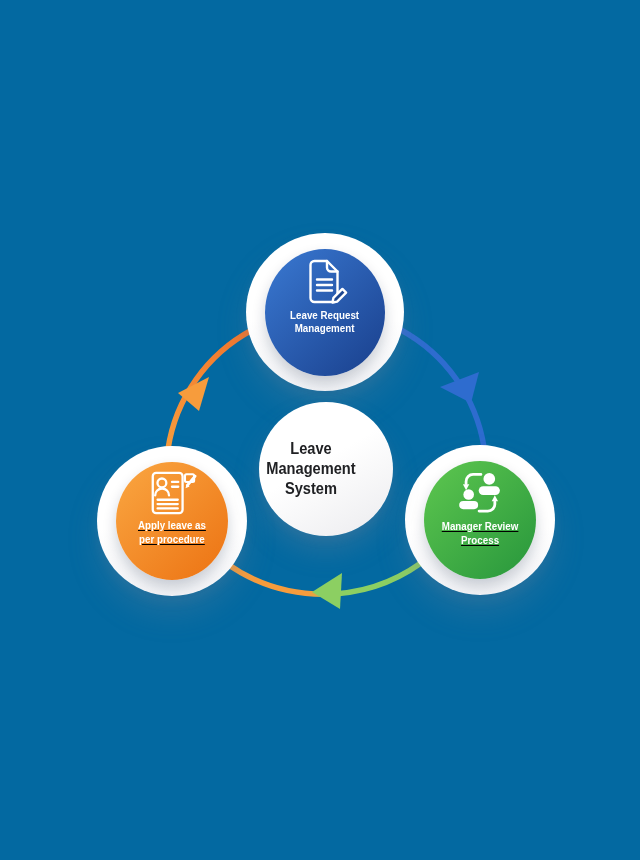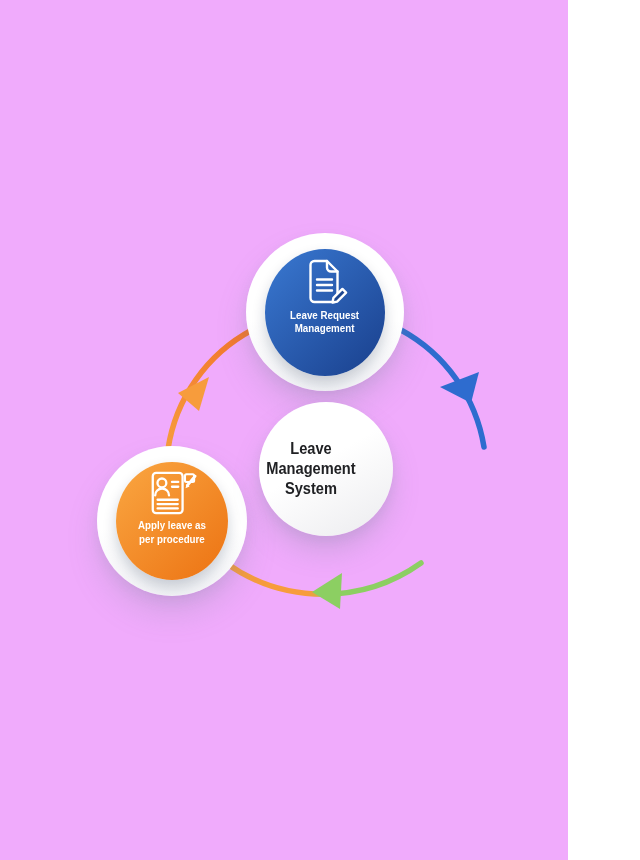--- a/index.html
+++ b/index.html
@@ -1,31 +1,31 @@
 <!DOCTYPE html>
 <html><head>
 <meta charset="utf-8">
 <style>
   html,body{margin:0;padding:0;background:#ffffff;}
   body{width:640px;height:860px;font-family:"Liberation Sans",sans-serif;}
-  .stage{position:relative;width:568px;height:860px;overflow:hidden;background:#f0abfc;}
+  .stage{position:relative;width:640px;height:860px;overflow:hidden;background:#0369a1;}
   svg.ring{position:absolute;left:0;top:0;}
 
   .node{position:absolute;border-radius:50%;
         background:linear-gradient(180deg,#ffffff 55%,#f2f3f6);
         box-shadow:0 18px 30px rgba(125,135,155,.22),0 6px 12px rgba(125,135,155,.12);
         display:flex;align-items:center;justify-content:center;}
   .node-top{left:246px;top:233px;width:158px;height:158px;}
   .node-left{left:97px;top:446px;width:150px;height:150px;}
   .node-right{left:405px;top:445px;width:150px;height:150px;}
 
   .inner{border-radius:50%;display:flex;flex-direction:column;align-items:center;
          justify-content:flex-start;box-shadow:0 7px 14px rgba(10,30,60,.20);}
   .node-top  .inner{width:120px;height:120px;padding-top:7px;}
-  .node-left .inner,.node-right .inner{width:112px;height:112px;padding-top:6px;}
+  .node-left .inner,.node-right .inner{width:112px;height:112px;padding-top:6px;text-decoration:underline;}
 
   .icon{flex:0 0 auto;display:block;}
   .nlabel{margin-top:1px;text-align:center;color:#ffffff;font-weight:bold;
           font-size:11.5px;line-height:13.5px;transform:scaleX(.85);transform-origin:50% 0;}
   .nlabel div{white-space:nowrap;}
 
   .hub{position:absolute;left:259px;top:402px;width:134px;height:134px;border-radius:50%;
        background:linear-gradient(150deg,#ffffff 45%,#ebebee);
        box-shadow:0 16px 26px rgba(125,135,155,.25),0 5px 10px rgba(125,135,155,.12);
        display:flex;align-items:center;justify-content:flex-start;}
@@ -69,20 +69,42 @@
         <path d="M16 23.5 h15 M16 29 h15 M16 34.5 h15"></path>
         <path d="M31.5 46.5 l0.9 -4.6 9 -9 3.7 3.7 -9 9 -4.6 0.9 Z" fill="#1d4690"></path>
       </svg>
       <div class="nlabel">
         <div>Leave Request</div>
         <div>Management</div>
       </div>
     </div>
   </div>
 
+  <div class="node node-right">
+    <div class="inner" style="background: linear-gradient(135deg, rgb(94, 199, 79), rgb(39, 150, 60));">
+      <svg class="icon" width="54" height="52" viewBox="0 0 56 56">
+        <g fill="#ffffff">
+          <circle cx="38" cy="12.8" r="6.3"></circle>
+          <rect x="26.6" y="20.6" width="22.8" height="9.6" rx="4.8"></rect>
+          <circle cx="15.8" cy="29.6" r="5.7"></circle>
+          <rect x="5.6" y="36.6" width="20.4" height="8.8" rx="4.4"></rect>
+        </g>
+        <g stroke="#ffffff" stroke-width="3" fill="none" stroke-linecap="round">
+          <path d="M29 8 H20.5 A7.5 7.5 0 0 0 13 15.5 V18"></path>
+          <path d="M27 47.5 H36.5 A7.5 7.5 0 0 0 44 40 V37.5"></path>
+        </g>
+        <polygon points="9.6,18.5 16.4,18.5 13,25" fill="#ffffff"></polygon>
+        <polygon points="40.6,37 47.4,37 44,30.5" fill="#ffffff"></polygon>
+      </svg>
+      <div class="nlabel">
+        <div>Manager Review</div>
+        <div>Process</div>
+      </div>
+    </div>
+  </div>
 
   <div class="node node-left">
     <div class="inner" style="background: linear-gradient(135deg, rgb(250, 167, 66), rgb(236, 114, 18));">
       <svg class="icon" width="52" height="50" viewBox="0 0 54 52" fill="none" stroke="#ffffff" stroke-width="2.4" stroke-linecap="round" stroke-linejoin="round">
         <rect x="7" y="5" width="31" height="42" rx="3.5"></rect>
         <circle cx="16.5" cy="15.5" r="4.6"></circle>
         <path d="M9.5 28.5 a7.2 7.2 0 0 1 14.4 0"></path>
         <path d="M27 14.5 h6.5 M27 19.5 h6.5"></path>
         <path d="M12 33 h21 M12 37.5 h21 M12 42 h21"></path>
         <rect x="40.5" y="6.5" width="9.5" height="8" rx="1.5" stroke-width="2.2"></rect>

